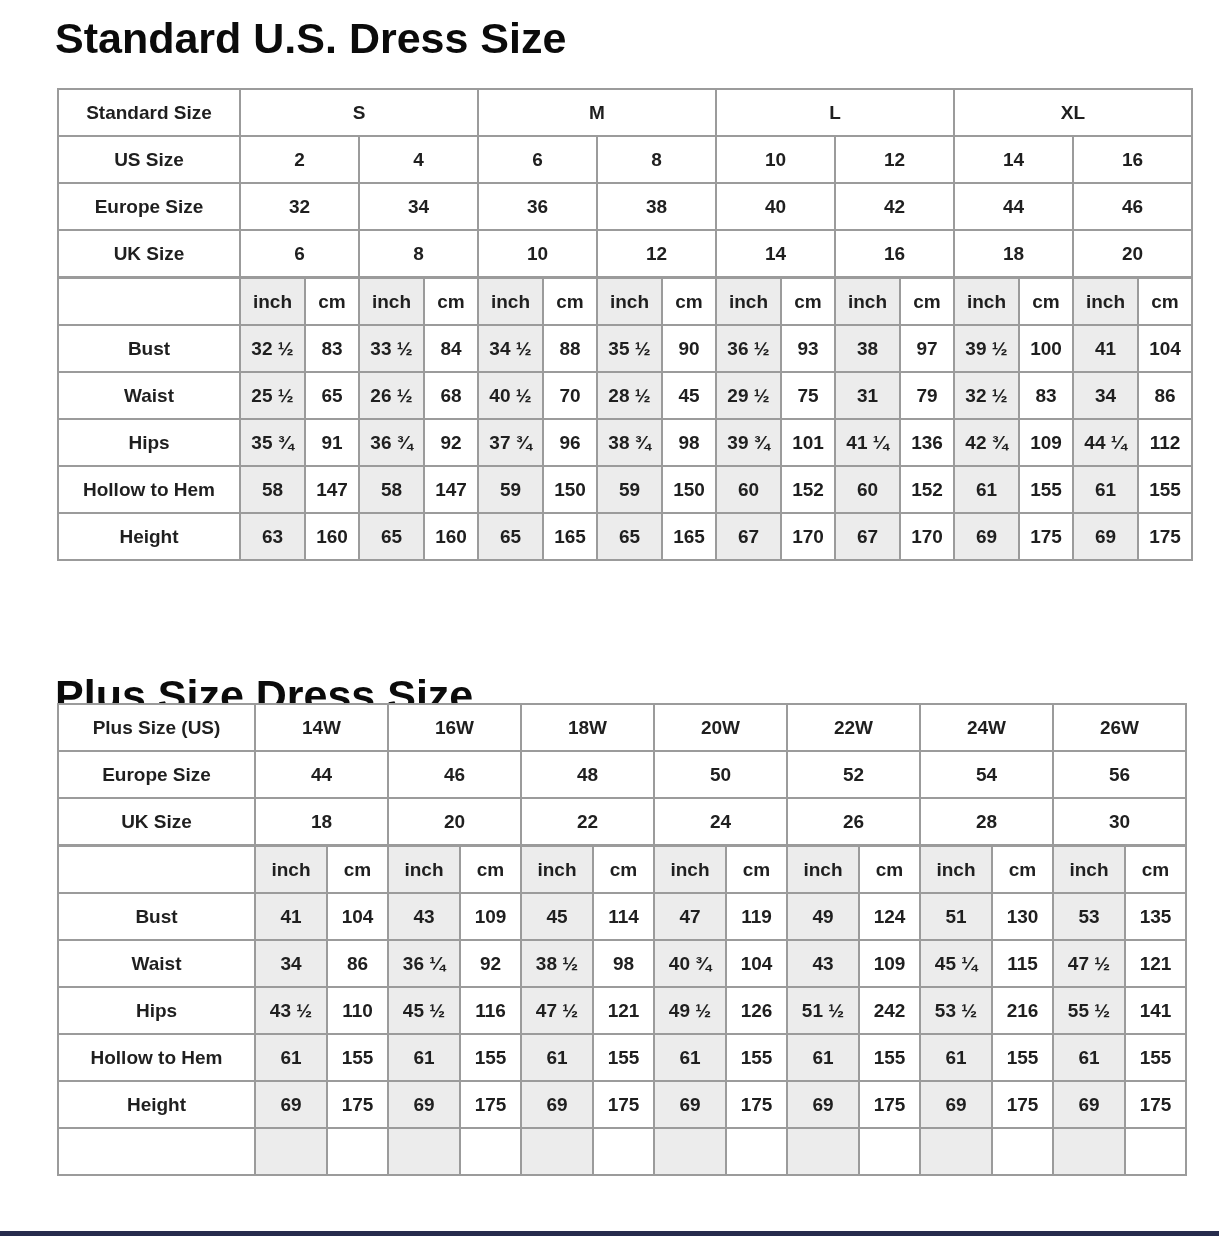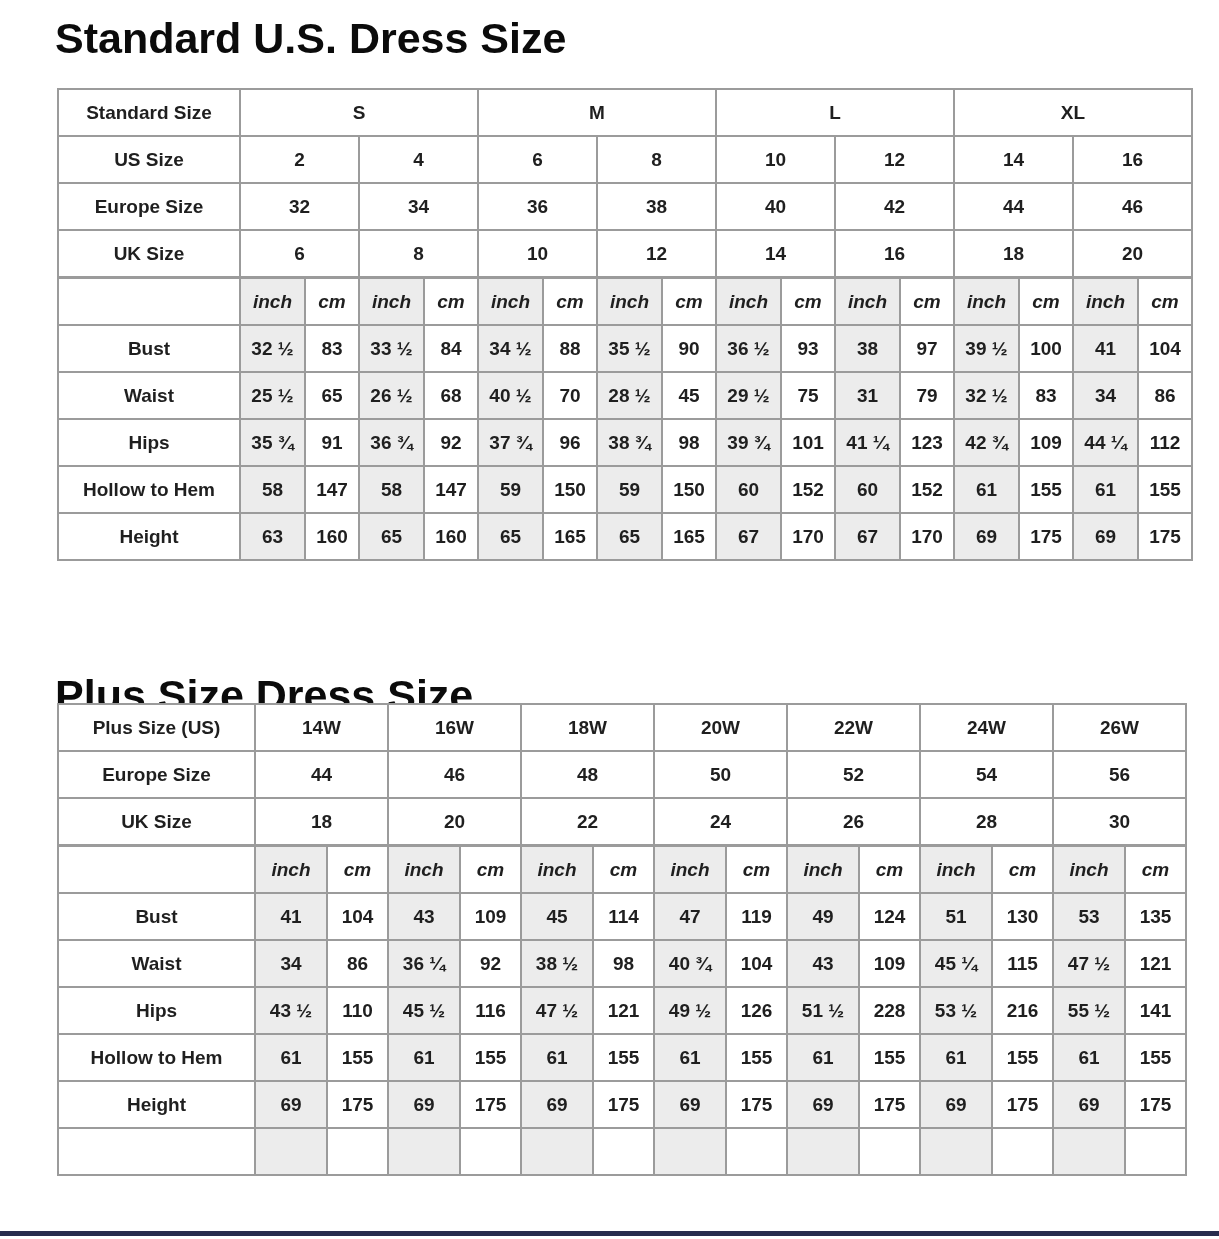--- a/index.html
+++ b/index.html
@@ -26,21 +26,21 @@
     border:2px solid var(--border,#9b9b9b);
     text-align:center;vertical-align:middle;
     font-weight:700;font-size:19px;padding:0;height:45px;
     white-space:nowrap;color:var(--text,#1f1f1f);
     overflow:hidden;
   }
   td.row-label{font-size:20px;}
   td.shaded{background:var(--shade,#ececec);}
   td.sep{border-left-width:4px;}
   tr.unit-row td{border-top-width:3px;}
-  td.unit{font-size:19px;font-style:italic;}
+  td.unit{font-size:19px;}
   #bottom-bar{
     position:absolute;left:0;top:1231px;width:1219px;height:5px;
     background:var(--bar,#272c4d);
   }
 </style>
 </head>
 <body style="--border: #9b9b9b; --shade: #ececec; --text: #1f1f1f; --title: #0b0b0b; --bar: #272c4d;">
 
 <h1 class="page-title" id="standard-title">Standard U.S. Dress Size</h1>
 
@@ -169,21 +169,21 @@
           <td class="val">91</td>
           <td class="val shaded">36 ¾</td>
           <td class="val">92</td>
           <td class="val shaded sep">37 ¾</td>
           <td class="val">96</td>
           <td class="val shaded">38 ¾</td>
           <td class="val">98</td>
           <td class="val shaded sep">39 ¾</td>
           <td class="val">101</td>
           <td class="val shaded">41 ¼</td>
-          <td class="val">123</td>
+          <td class="val">136</td>
           <td class="val shaded sep">42 ¾</td>
           <td class="val">109</td>
           <td class="val shaded">44 ¼</td>
           <td class="val">112</td>
         </tr>
         <tr>
           <td class="row-label">Hollow to Hem</td>
           <td class="val shaded">58</td>
           <td class="val">147</td>
           <td class="val shaded">58</td>
@@ -331,21 +331,21 @@
           <td class="row-label">Hips</td>
           <td class="val shaded">43 ½</td>
           <td class="val">110</td>
           <td class="val shaded">45 ½</td>
           <td class="val">116</td>
           <td class="val shaded sep">47 ½</td>
           <td class="val">121</td>
           <td class="val shaded">49 ½</td>
           <td class="val">126</td>
           <td class="val shaded">51 ½</td>
-          <td class="val">228</td>
+          <td class="val">242</td>
           <td class="val shaded sep">53 ½</td>
           <td class="val">216</td>
           <td class="val shaded">55 ½</td>
           <td class="val">141</td>
         </tr>
         <tr>
           <td class="row-label">Hollow to Hem</td>
           <td class="val shaded">61</td>
           <td class="val">155</td>
           <td class="val shaded">61</td>

